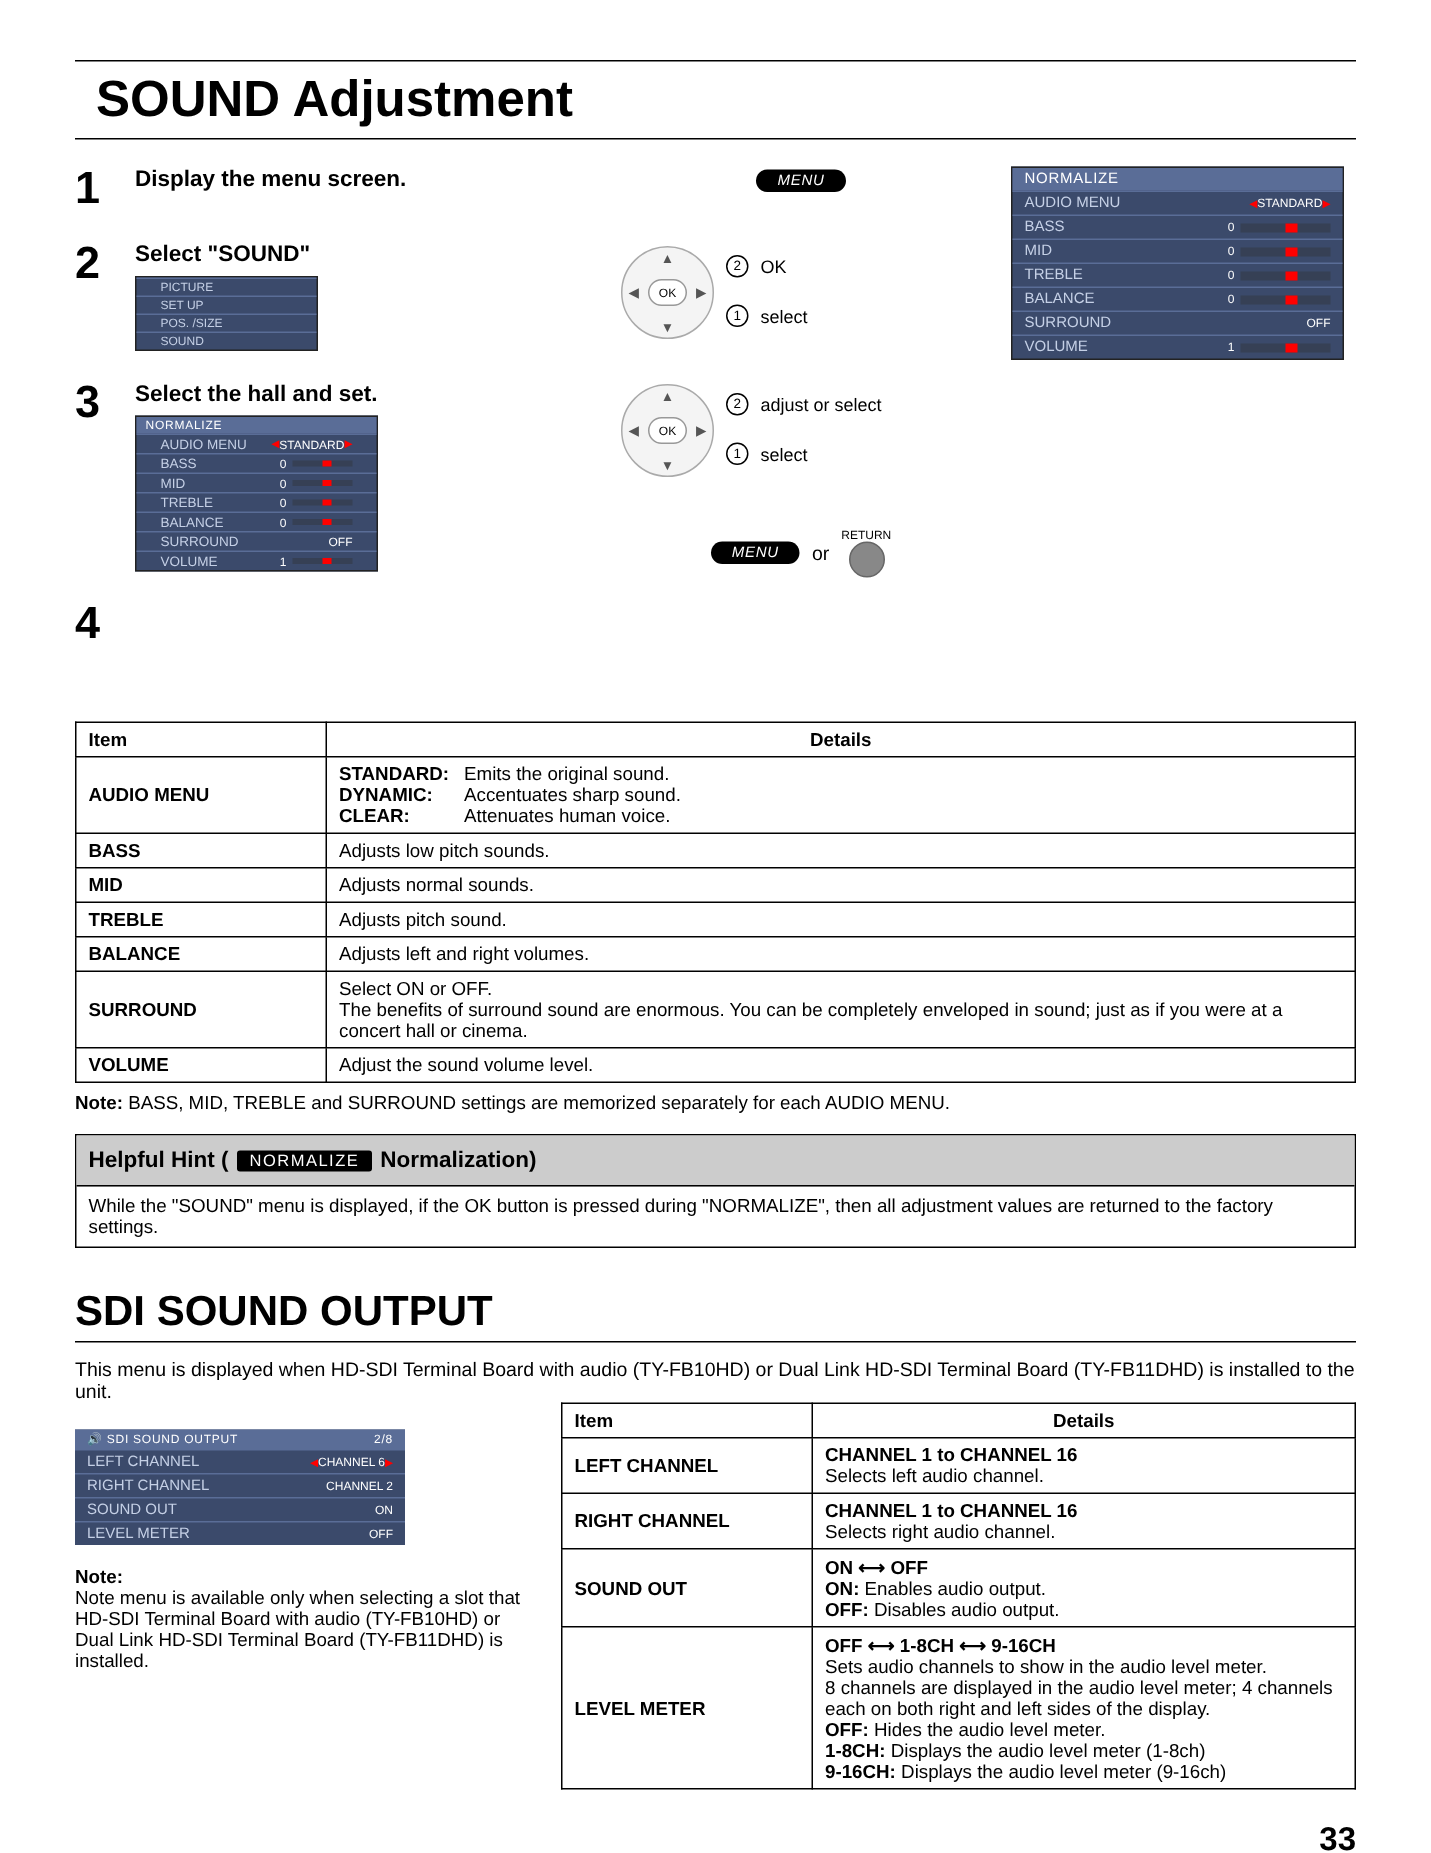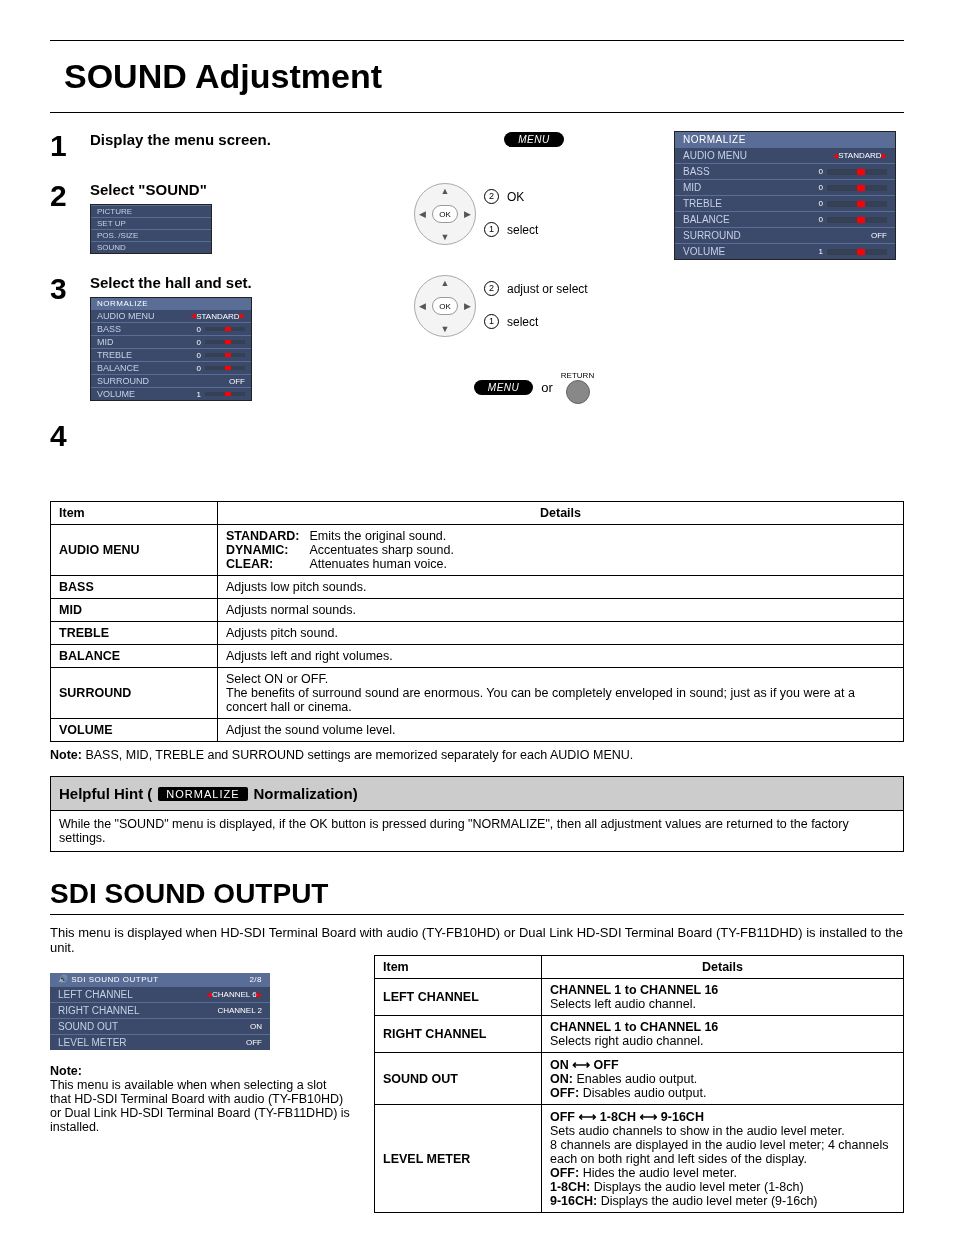--- a/index.html
+++ b/index.html
@@ -9,38 +9,38 @@
     font-size: 13px;
     color: #000;
     background: #fff;
   }
   .page-title {
     font-size: 34px;
     font-weight: bold;
     border: 1.5px solid #000;
     border-left: none;
     border-right: none;
-    padding: 16px 14px;
+    padding: 6px 14px;
     margin-bottom: 18px;
   }
   .steps-area { display: flex; gap: 30px; }
   .steps-left { flex: 1; }
   .step-row { display: flex; gap: 14px; margin-bottom: 20px; }
   .step-num { font-size: 30px; font-weight: bold; line-height: 1; width: 26px; }
   .step-body { flex: 1; }
   .step-title { font-weight: bold; font-size: 15px; margin-bottom: 6px; }
   .osd {
     background: #3b4a6b;
     color: #fff;
     font-size: 9px;
     width: 160px;
     border: 1px solid #222;
   }
   .osd-head { background: #5a6d97; padding: 1px 6px; font-size: 8px; letter-spacing: 0.5px; }
-  .osd-row { display: flex; padding: 1px 6px; border-top: 1px solid #5a6d97; align-items: center; }
+  .osd-row { display: flex; padding: 1px 16px; border-top: 1px solid #5a6d97; align-items: center; }
   .osd-row .k { flex: 1; color: #c5d0e6; }
   .osd-row .v { color: #fff; font-size: 8px; }
   .osd-bar { display: inline-block; width: 40px; height: 4px; background: #364055; position: relative; margin-left: 4px; }
   .osd-bar::after { content:''; position:absolute; left:50%; width:6px; height:4px; background:#f00; }
   .osd-tri { color:#f00; font-size:7px; }
   .steps-right { width: 240px; }
   .remote-btn {
     display:inline-block; background:#000; color:#fff; border-radius: 14px;
     padding: 2px 14px; font-size: 10px; font-style: italic; letter-spacing: 0.5px;
   }
@@ -369,21 +369,21 @@
           <span class="k">SOUND OUT</span>
           <span class="v">ON</span>
         </div>
       <div class="osd-row">
           <span class="k">LEVEL METER</span>
           <span class="v">OFF</span>
         </div>
     </div>
     <div class="sdi-note">
       <b>Note:</b><br>
-      <span>This menu is available when when selecting a slot that HD-SDI Terminal Board with audio (TY-FB10HD) or Dual Link HD-SDI Terminal Board (TY-FB11DHD) is installed.</span>
+      <span>Note menu is available only when selecting a slot that HD-SDI Terminal Board with audio (TY-FB10HD) or Dual Link HD-SDI Terminal Board (TY-FB11DHD) is installed.</span>
     </div>
   </div>
   <div class="sdi-right">
     <table class="main-table" style="margin-top:0;">
       <tbody>
           <tr>
         <th class="item-col" style="width:130px">Item</th>
         <th>Details</th>
       </tr>
       <tr>

